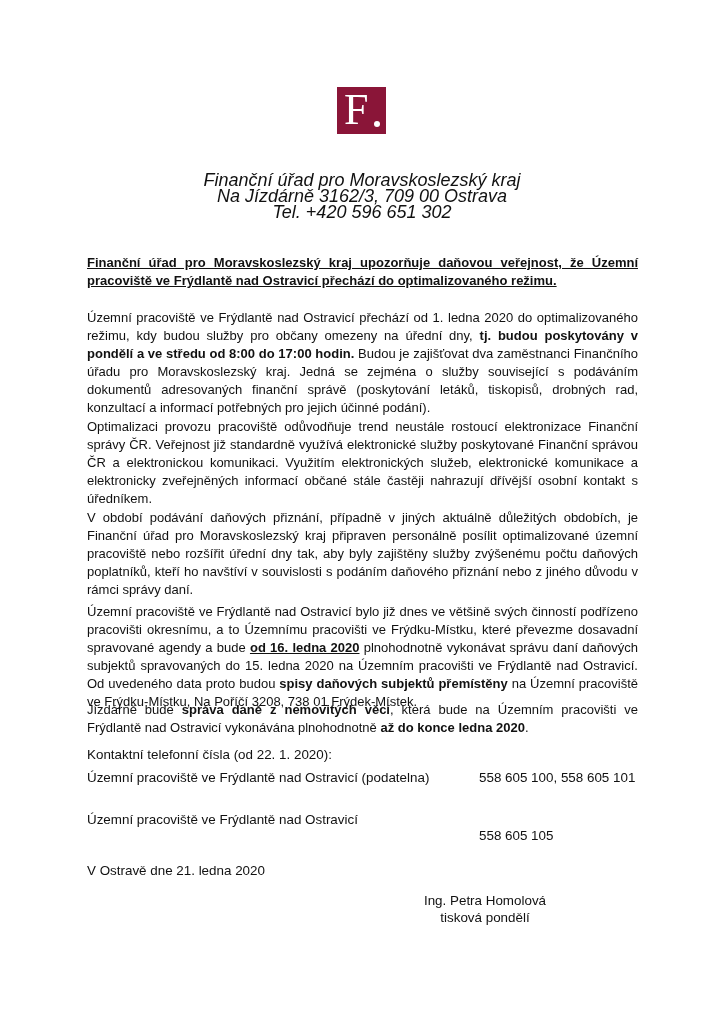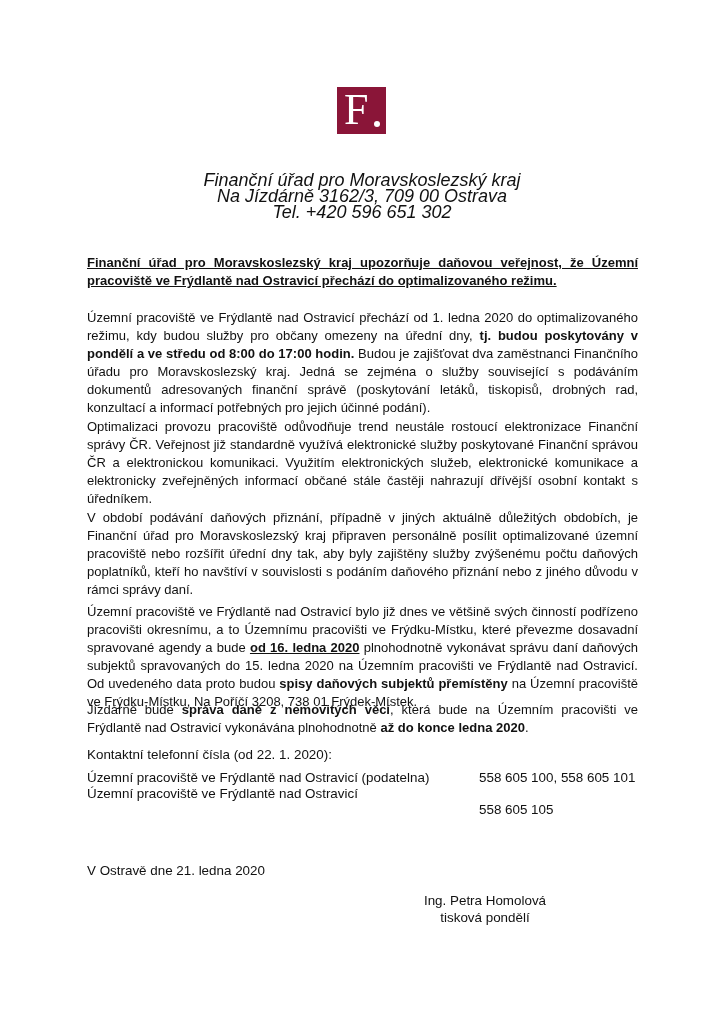--- a/index.html
+++ b/index.html
@@ -94,21 +94,21 @@
       width: 560px;
     }
     .contact-row {
       position: relative;
       height: 16px;
       line-height: 16px;
       white-space: nowrap;
     }
     .contact-row .label { position: absolute; left: 0; }
     .contact-row .phone { position: absolute; left: 392px; }
-    .contact-row.tall { height: 32px; }
+    .contact-row.tall { height: 32px; margin-top: 26px; }
     .contact-row.tall .phone { top: 16px; }
     .date-line {
       position: absolute;
       left: 87px;
       top: 863px;
       line-height: 16px;
     }
     .signature {
       position: absolute;
       left: 420px;

